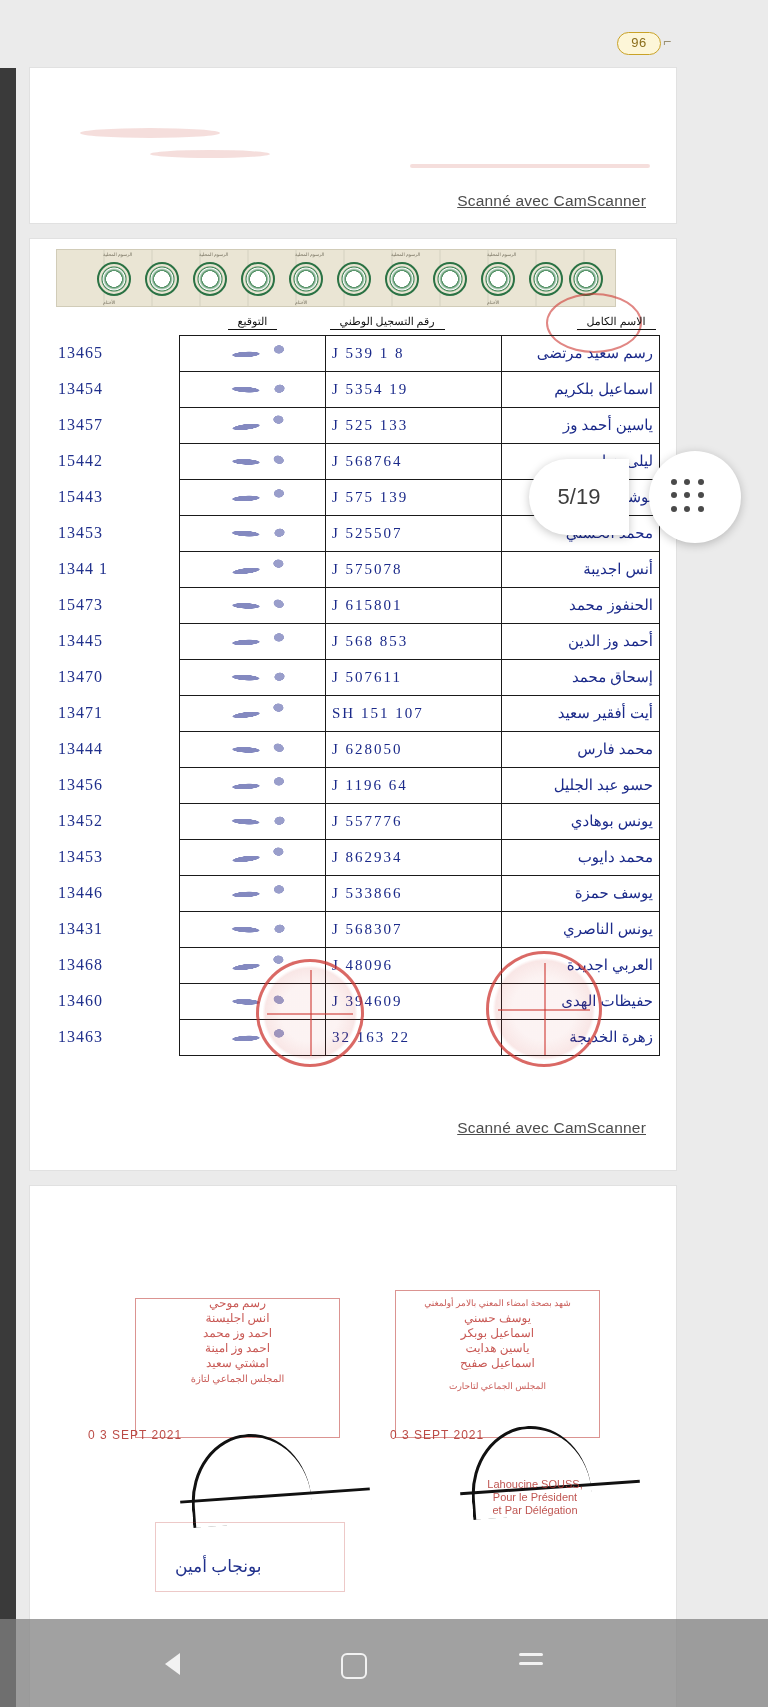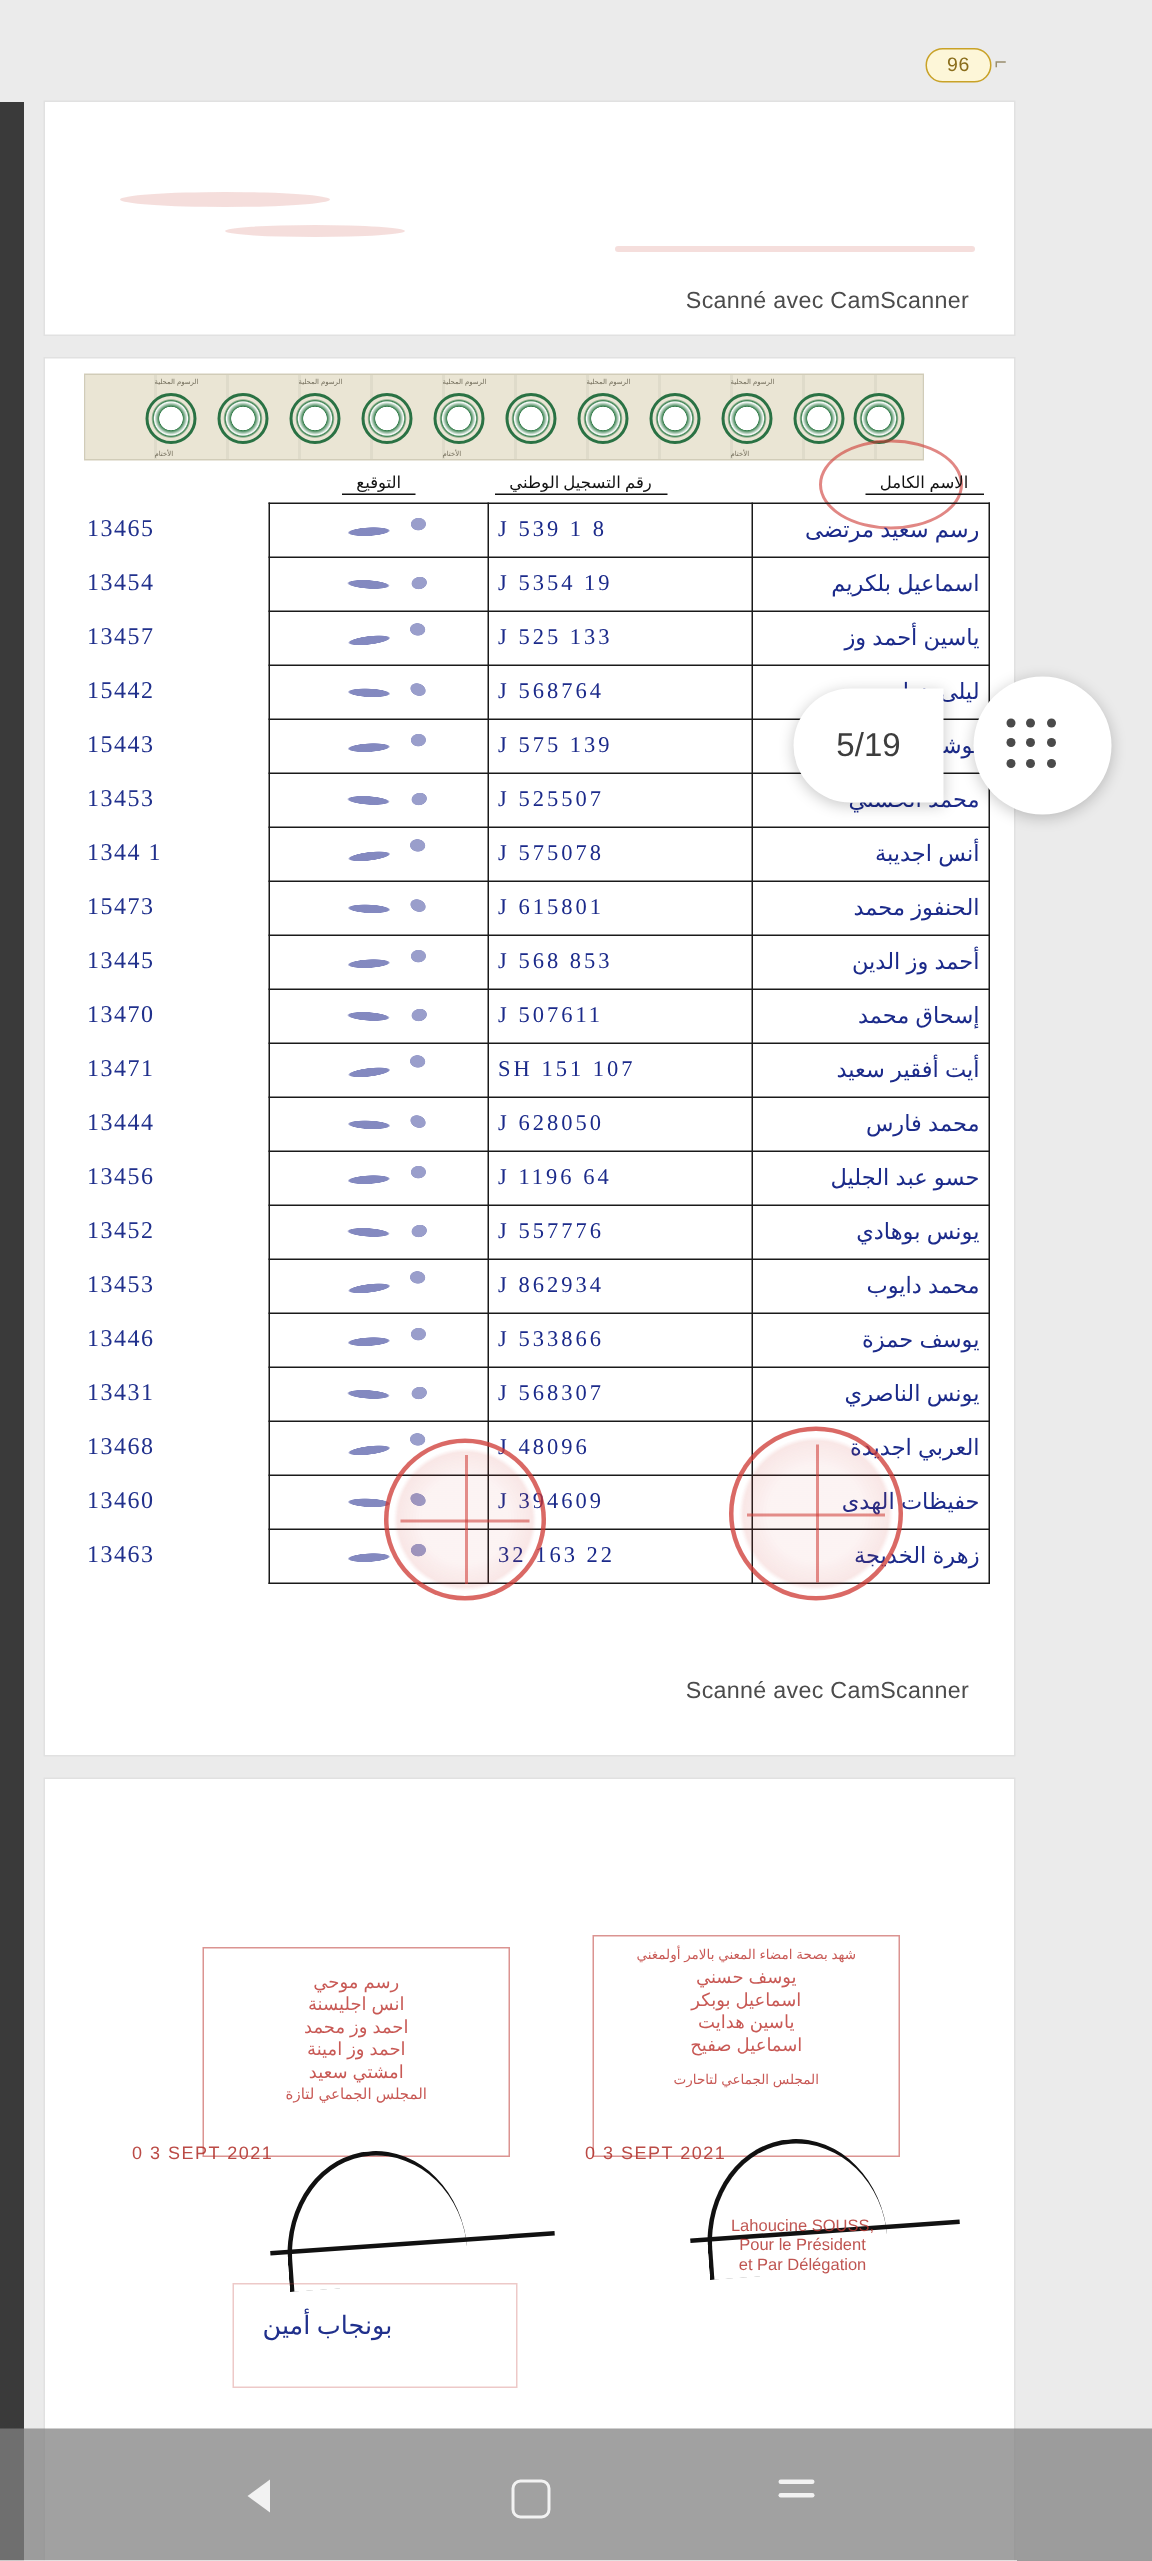--- a/index.html
+++ b/index.html
@@ -69,20 +69,21 @@
   #page-prev { top: 68px; height: 155px; }
   #page-main { top: 239px; height: 931px; }
   #page-next { top: 1186px; height: 521px; }
 
   .cam-watermark {
     position: absolute;
     right: 30px;
     color: #4c4c4c;
     font-size: 15.5px;
     letter-spacing: 0.2px;
+    text-decoration: underline;
   }
 
   
   .prev-scribble {
     position: absolute;
     background: rgba(198, 70, 60, 0.18);
     border-radius: 50%;
   }
 
   
@@ -571,21 +572,21 @@
     </div>
     <div class="seal" style="top:702px;left:440px;width:116px;height:116px;">
       <div class="seal-inner"></div>
         <div class="seal-v"></div>
     </div>
   </div>
 
   <div class="doc-page" id="page-next">
 
     <div class="np-frame" style="top:112px;left:105px;width:205px;height:140px;"></div>
-    <div class="np-block" style="top:128px;left:110px;width:195px;">
+    <div class="np-block" style="top:110px;left:110px;width:195px;font-family:Liberation Serif, serif;">
       <div>رسم موحي</div>
       <div>انس اجليسنة</div>
       <div>احمد وز محمد</div>
       <div>احمد وز امينة</div>
       <div>امشتي سعيد</div>
       <div style="font-size:10px;">المجلس الجماعي لتازة</div>
     </div>
     <div class="np-date" style="top:242px;left:58px;">0 3 SEPT 2021</div>
 
     <div class="np-frame" style="top:104px;left:365px;width:205px;height:148px;"></div>
@@ -603,21 +604,21 @@
     <div class="np-underline" style="top:308px;left:150px;width:190px;"></div>
     <div class="np-sign-swirl" style="top:240px;left:440px;"></div>
     <div class="np-underline" style="top:300px;left:430px;width:180px;"></div>
 
     <div class="np-president" style="top:292px;left:415px;width:180px;">
       <div>Lahoucine SOUSS,</div>
       <div>Pour le Président</div>
       <div>et Par Délégation</div>
     </div>
 
-    <div class="np-blue-text" style="top:354px;left:145px;text-align:center;">بونجاب أمين</div>
+    <div class="np-blue-text" style="top:370px;left:145px;text-align:center;">بونجاب أمين</div>
     <div class="np-frame" style="top:336px;left:125px;width:190px;height:70px;opacity:.5;"></div>
   </div>
 
   <div class="page-indicator">5/19</div>
   <div class="grid-fab">
     <div class="grid-dots">
       <i></i>
         <i></i>
         <i></i>
         <i></i>

